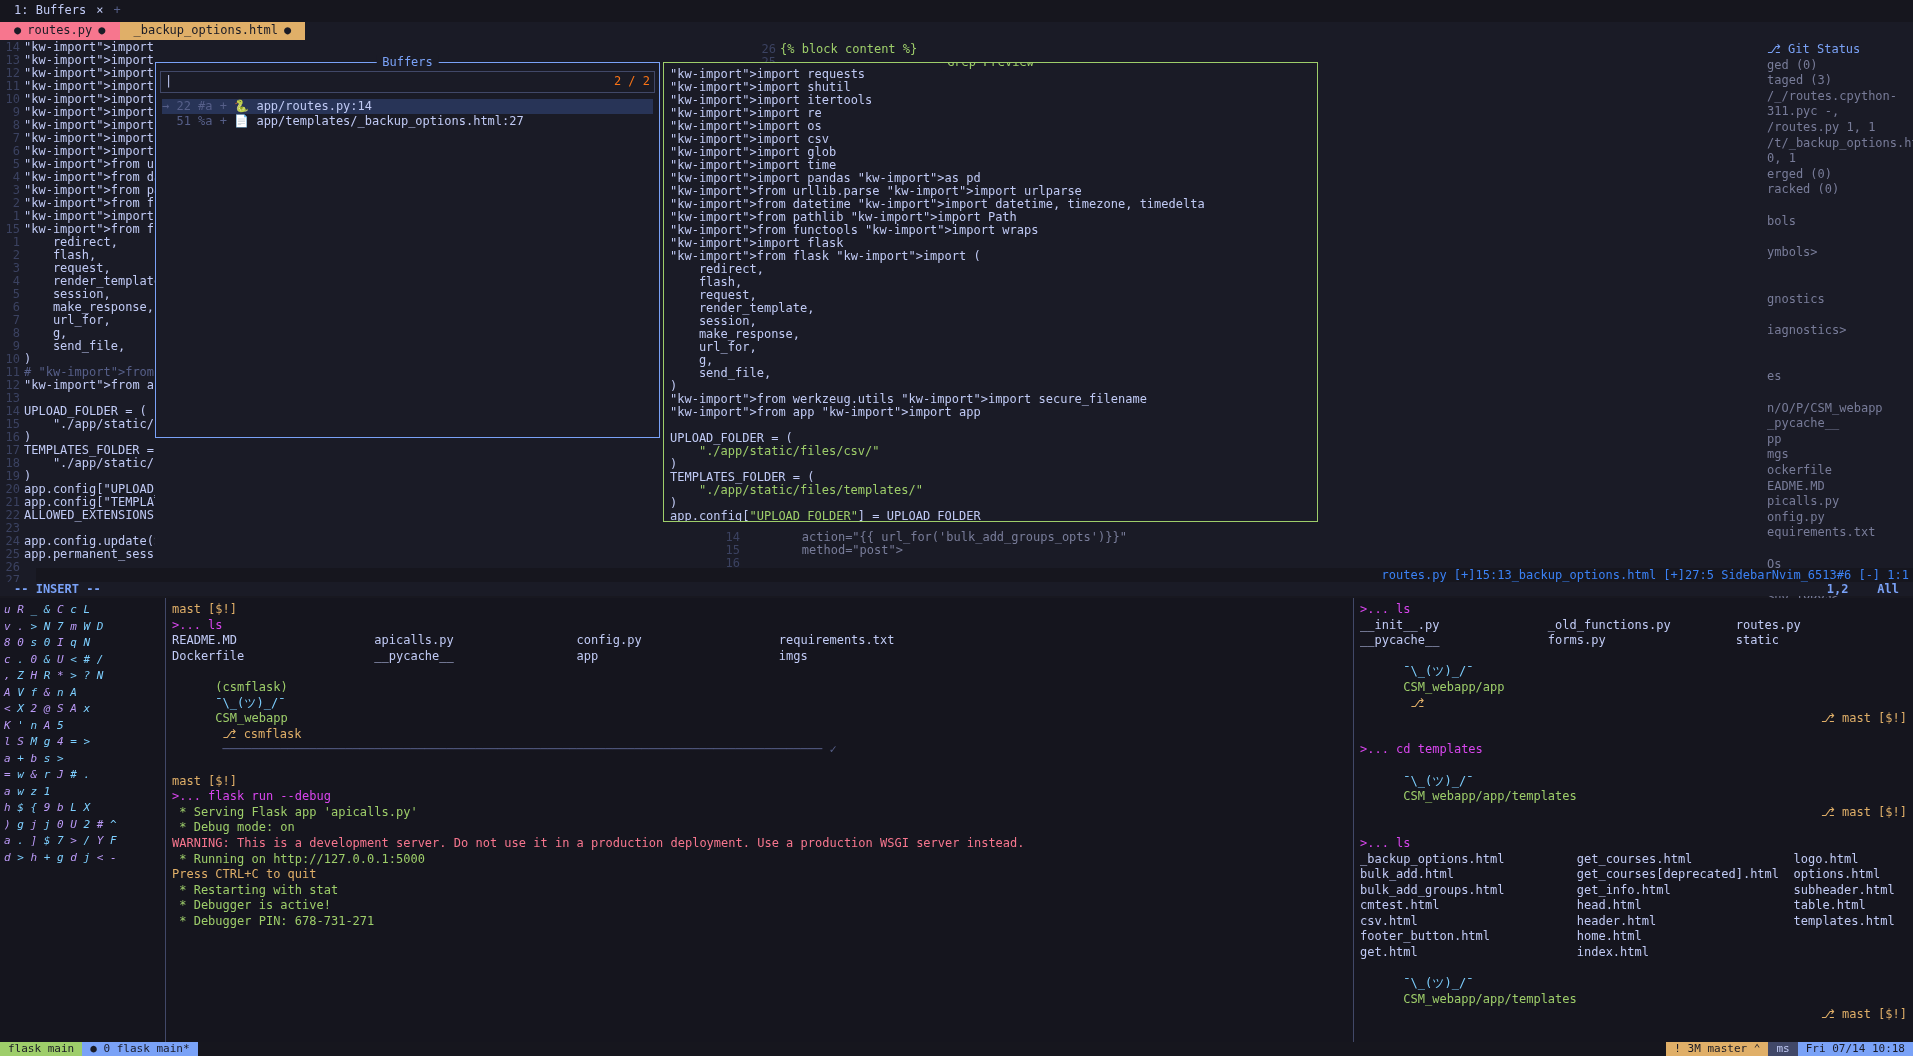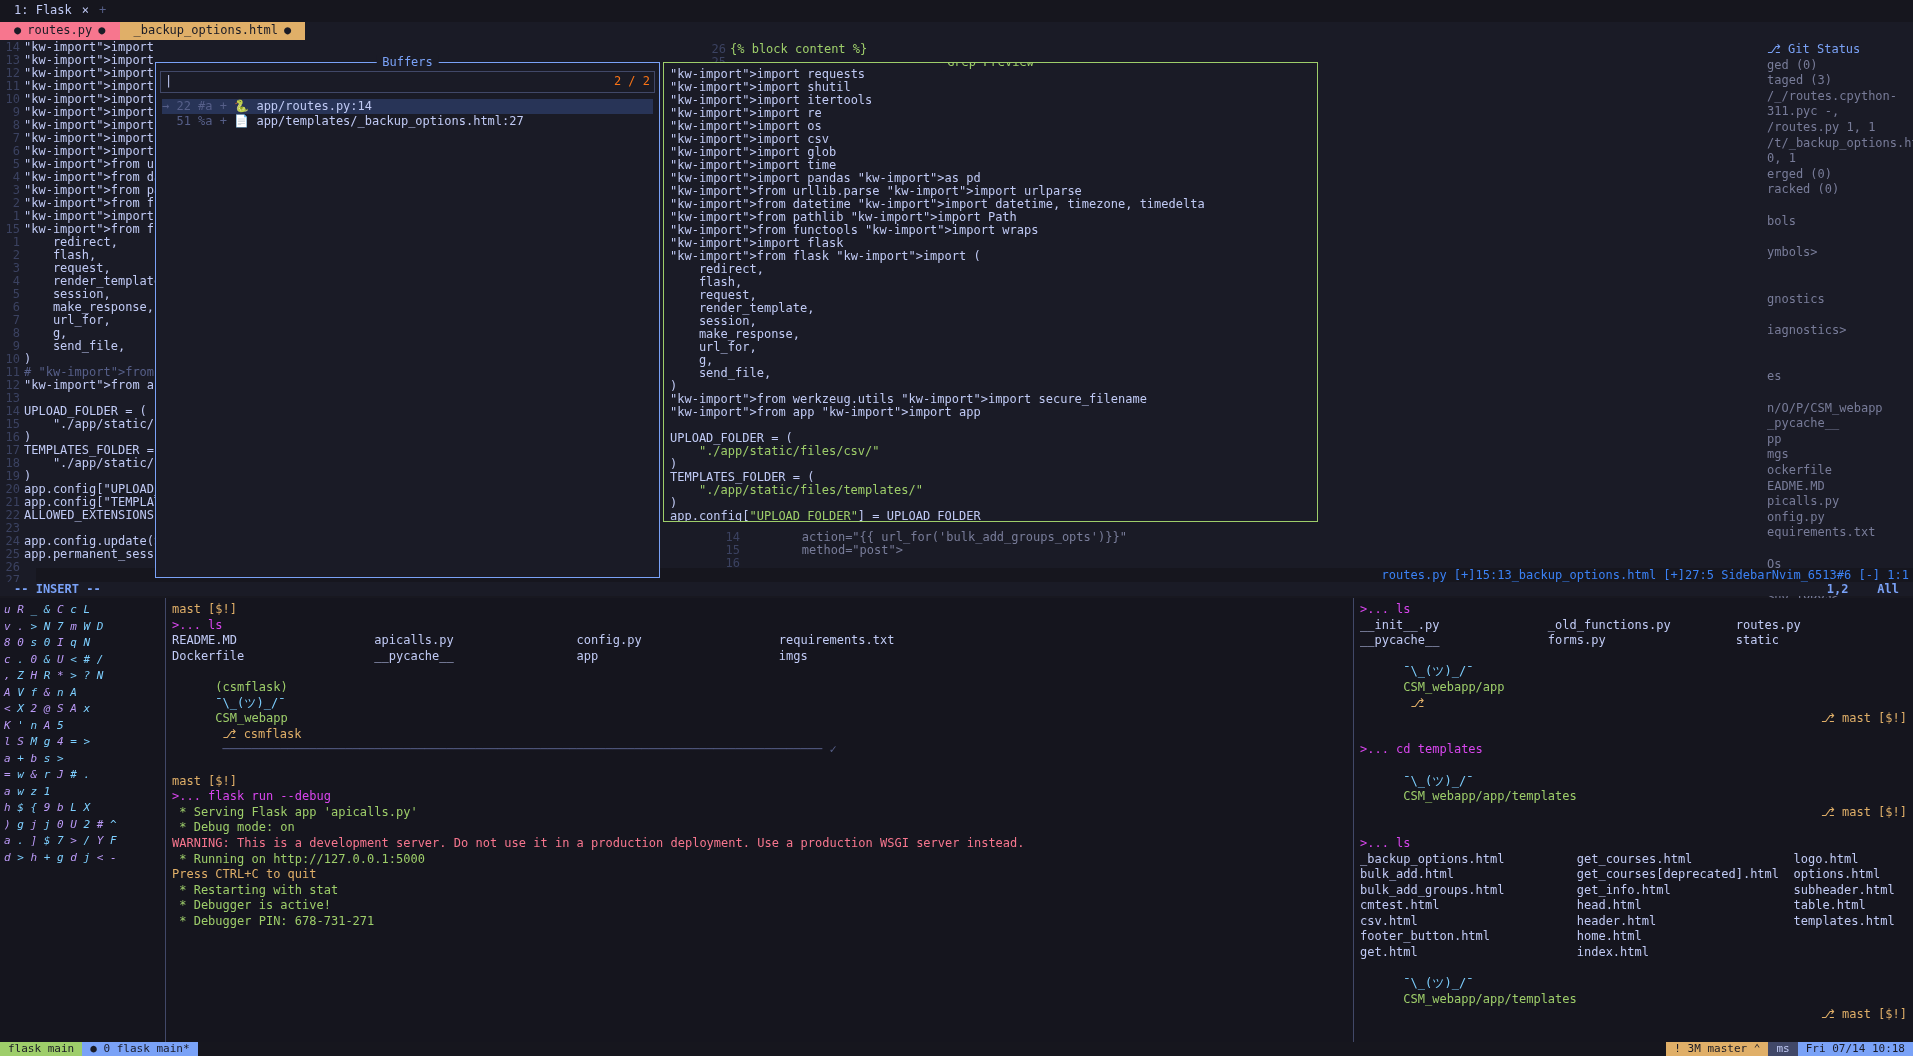--- a/index.html
+++ b/index.html
@@ -52,21 +52,21 @@
 }
 .gutter { color: #3b4261; text-align: right; width: 24px; display: inline-block; padding-right: 4px; }
 .code-line { white-space: pre; height: 13px; }
 .str { color: #9ece6a; }
 .comment { color: #565f89; }
 .popup-buffers {
   position: absolute;
   left: 155px;
   top: 62px;
   width: 505px;
-  height: 516px;
+  height: 376px;
   border: 1px solid #7aa2f7;
   background: #1a1b26;
   z-index: 10;
 }
 .popup-title {
   position: absolute;
   top: -8px;
   left: 50%;
   transform: translateX(-50%);
   background: #1a1b26;
@@ -92,21 +92,21 @@
   width: 655px;
   height: 460px;
   border: 1px solid #9ece6a;
   background: #1a1b26;
   padding: 4px 6px;
   overflow: hidden;
 }
 .popup-grep .popup-title { color: #9ece6a; }
 .right-pane {
   position: absolute;
-  left: 700px;
+  left: 750px;
   top: 40px;
   width: 560px;
   padding: 2px 6px;
 }
 .sidebar {
   position: absolute;
   right: 0;
   top: 40px;
   width: 150px;
   color: #787c99;
@@ -196,21 +196,21 @@
   left: 720px;
   top: 530px;
   width: 560px;
   color: #787c99;
 }
 </style>
 </head>
 <body>
 
 <div class="tab-bar">
-  <span class="tab active">1: Flask</span>
+  <span class="tab active">1: Buffers</span>
   <span>×</span>
   <span style="margin-left:10px;color:#565f89">+</span>
 </div>
 
 <div class="file-tabs">
   <div class="file-tab active">
     <span>●</span>
     <span>routes.py</span>
     <span>●</span>
   </div>

